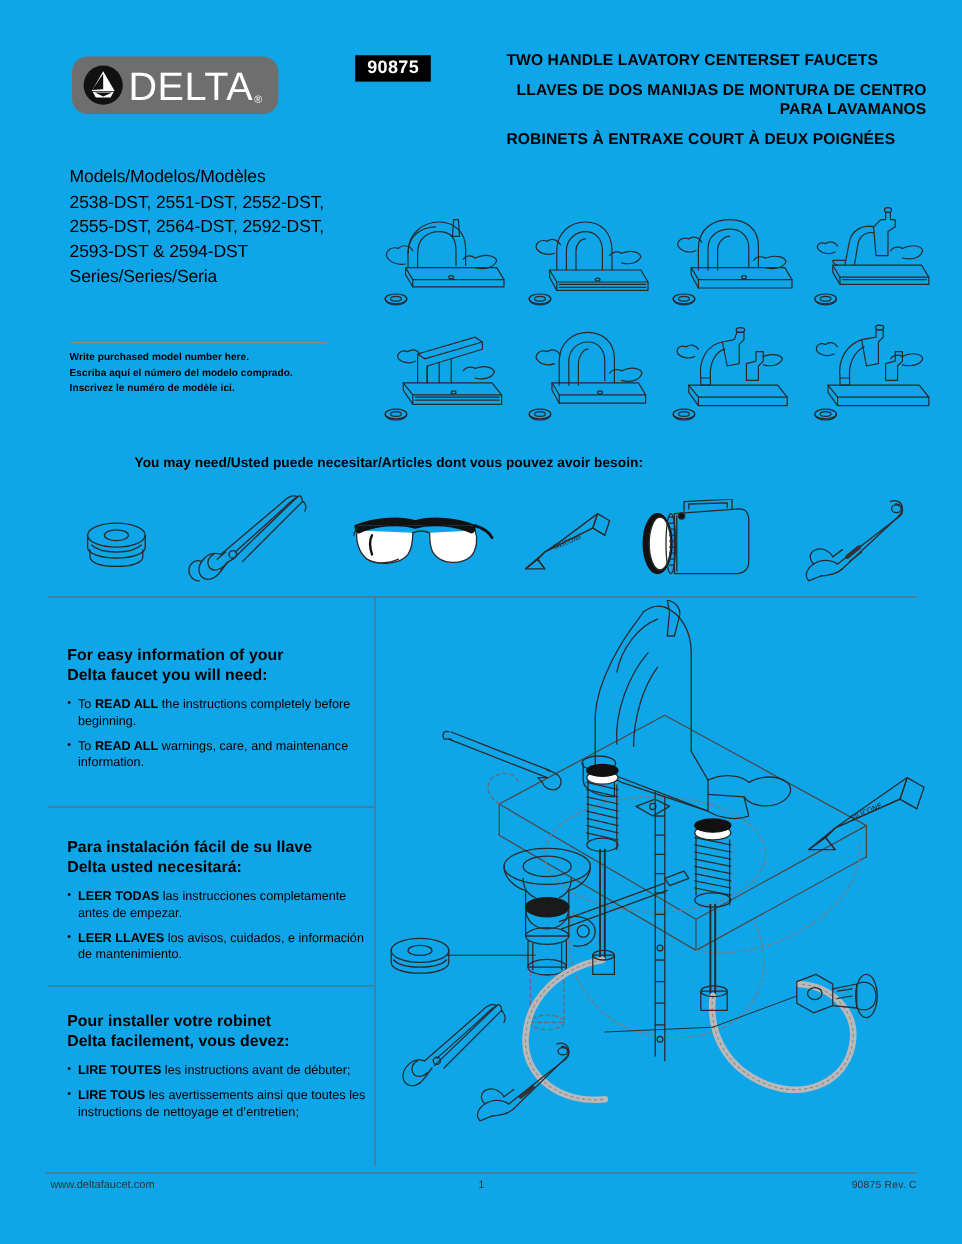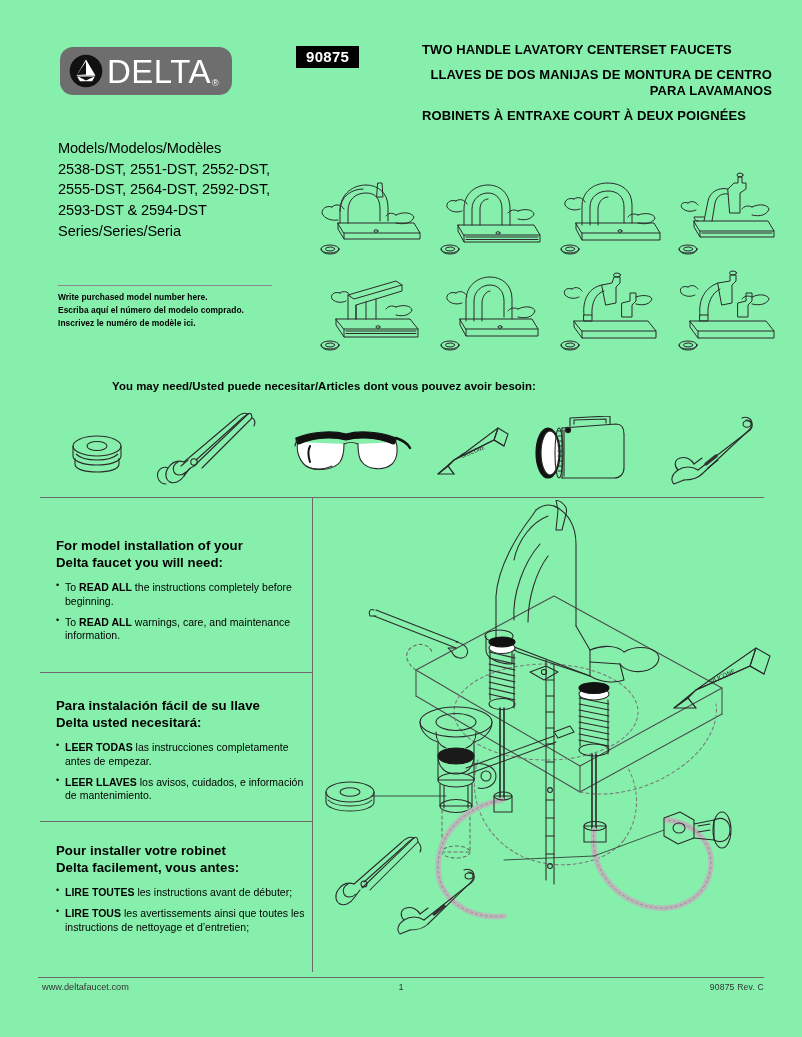--- a/index.html
+++ b/index.html
@@ -8,21 +8,21 @@
     background: #ffffff;
   }
   body {
     font-family: "Liberation Sans", sans-serif;
     color: #000000;
   }
   #page {
     position: relative;
     width: 802px;
     height: 1037px;
-    background: #86efac;
+    background: #0ea5e9;
     overflow: hidden;
   }
 
   
   #header { position: absolute; left: 0; top: 0; width: 802px; height: 170px; }
 
   .logo-pill {
     position: absolute;
     left: 60px; top: 47px;
     width: 172px; height: 48px;
@@ -491,21 +491,21 @@
       </svg>
     </div>
   </div>
 
   <div class="rule-h" style="left:40px;  top:497px; width:724px;"></div>
   <div class="rule-v" style="left:312px; top:497px; height:475px;"></div>
   <div class="rule-h" style="left:40px;  top:672px; width:272px;"></div>
   <div class="rule-h" style="left:40px;  top:821px; width:272px;"></div>
 
   <div class="instr-block" style="top:538px;">
-    <div class="instr-head">For model installation of your
+    <div class="instr-head">For easy information of your
 Delta faucet you will need:</div>
     <div class="instr-li">
       <span>To </span><b>READ ALL</b><span> the instructions completely before beginning.</span>
     </div>
     <div class="instr-li">
       <span>To </span><b>READ ALL</b><span> warnings, care, and maintenance information.</span>
     </div>
   </div>
 
   <div class="instr-block" style="top:698px;">
@@ -514,21 +514,21 @@
     <div class="instr-li">
       <span></span><b>LEER TODAS</b><span> las instrucciones completamente antes de empezar.</span>
     </div>
     <div class="instr-li">
       <span></span><b>LEER LLAVES</b><span> los avisos, cuidados, e información de mantenimiento.</span>
     </div>
   </div>
 
   <div class="instr-block" style="top:843px;">
     <div class="instr-head">Pour installer votre robinet
-Delta facilement, vous antes:</div>
+Delta facilement, vous devez:</div>
     <div class="instr-li">
       <span></span><b>LIRE TOUTES</b><span> les instructions avant de débuter;</span>
     </div>
     <div class="instr-li">
       <span></span><b>LIRE TOUS</b><span> les avertissements ainsi que toutes les instructions de nettoyage et d’entretien;</span>
     </div>
   </div>
 
   <div id="main-illo">
     <svg width="470" height="472" viewBox="0 0 470 472" fill="none" stroke="#2a2a2a" stroke-width="1.05" stroke-linejoin="round" stroke-linecap="round">

